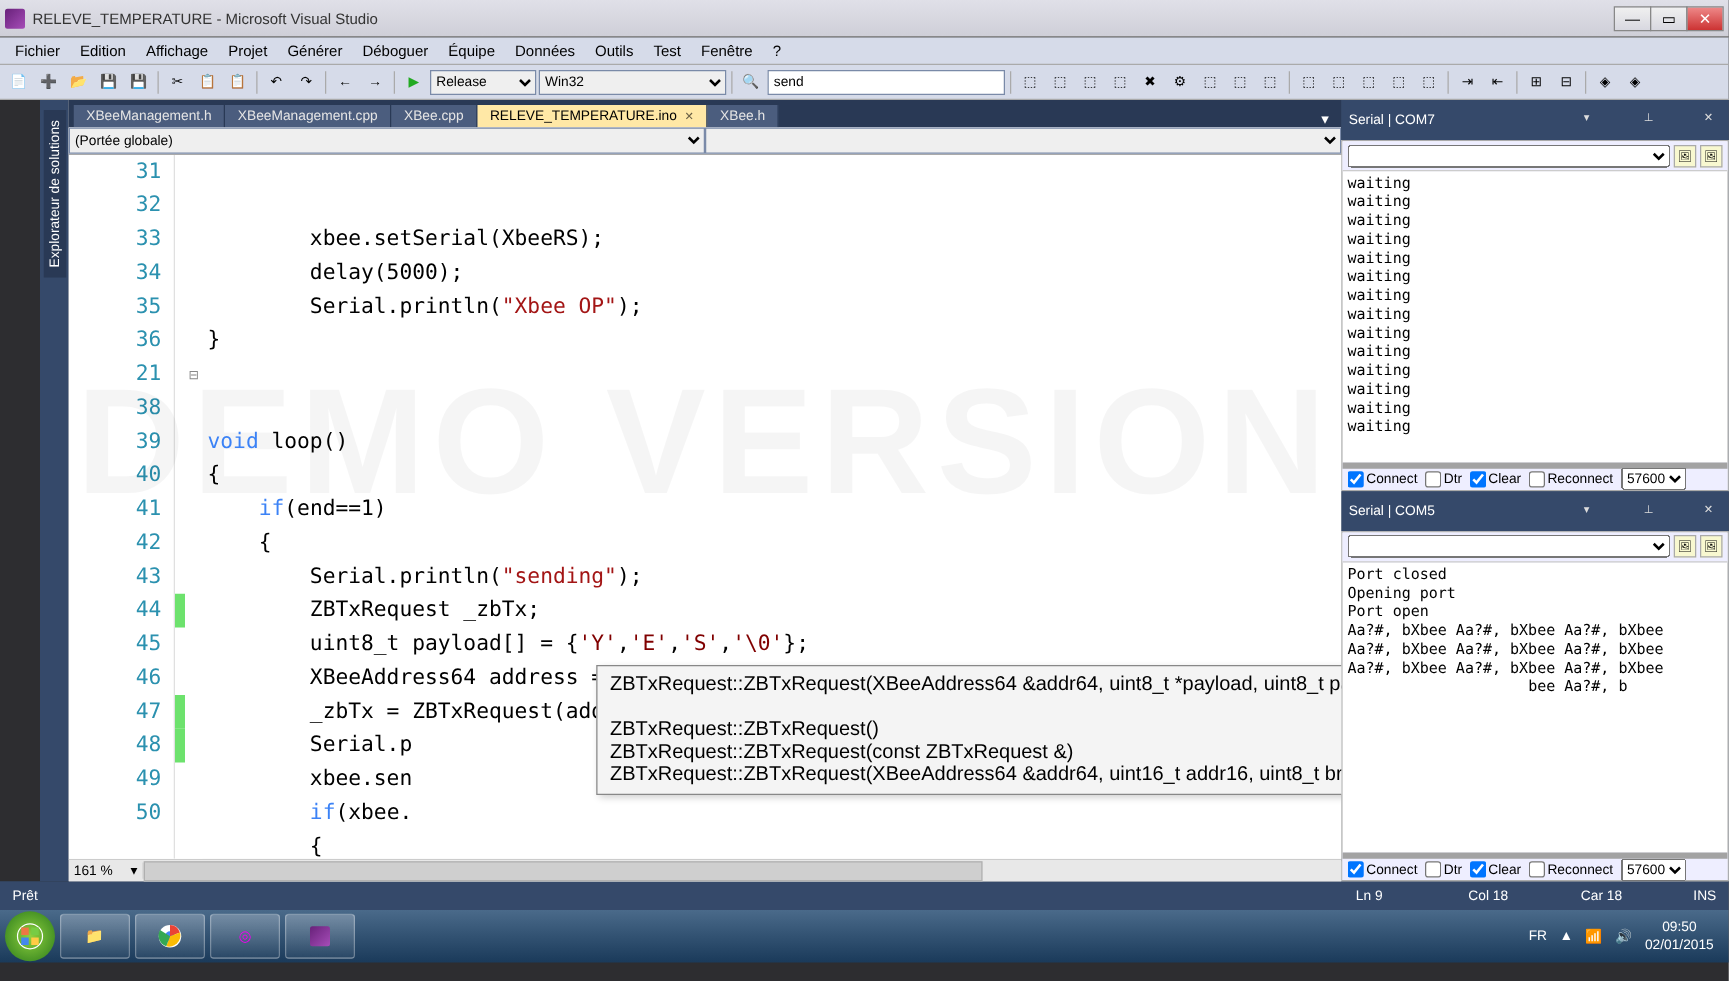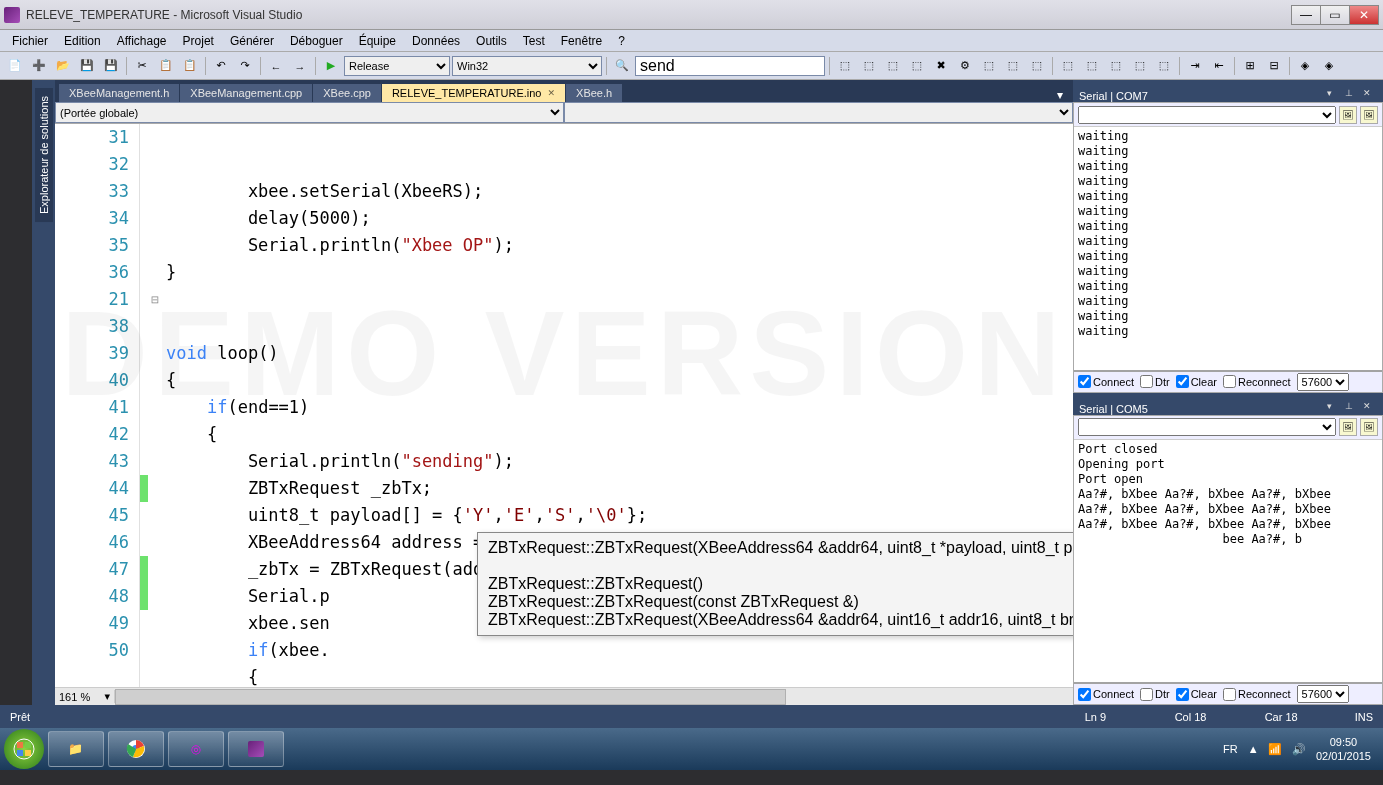--- a/index.html
+++ b/index.html
@@ -9,21 +9,21 @@
 .titlebar .title { flex: 1; color: #333; font-size: 12px; }
 .winbtns { display: flex; }
 .winbtns div { width: 30px; height: 20px; display: flex; align-items: center; justify-content: center; font-size: 12px; cursor: pointer; border: 1px solid #888; margin-left: -1px; background: linear-gradient(to bottom, #f0f0f0, #d8d8e0); }
 .winbtns .close { background: linear-gradient(to bottom, #e88, #c33); color: white; }
 .menubar { height: 22px; background: #d6dbe9; display: flex; align-items: center; padding: 0 4px; border-bottom: 1px solid #aaa; }
 .menubar span { padding: 2px 8px; cursor: pointer; }
 .toolbar { height: 28px; background: #d6dbe9; display: flex; align-items: center; padding: 0 4px; gap: 2px; border-bottom: 1px solid #aaa; overflow: hidden; }
 .toolbar .tbtn { width: 22px; height: 22px; display: flex; align-items: center; justify-content: center; cursor: pointer; border-radius: 2px; font-size: 11px; }
 .toolbar .sep { width: 1px; height: 18px; background: #aaa; margin: 0 2px; }
 .toolbar select { height: 20px; font-size: 11px; border: 1px solid #7a8aa8; }
-.toolbar input.findbox { height: 20px; width: 190px; font-size: 16px; border: 1px solid #7a8aa8; padding: 0 4px; }
+.toolbar input.findbox { height: 20px; width: 190px; font-size: 11px; border: 1px solid #7a8aa8; padding: 0 4px; }
 
 .main { display: flex; height: 625px; margin-left: 32px; }
 .sidebar { width: 23px; background: #35496a; color: white; writing-mode: vertical-rl; text-orientation: mixed; display: flex; align-items: center; justify-content: flex-start; padding-top: 8px; font-size: 11px; }
 .sidebar .tab { background: #293955; padding: 8px 3px; cursor: pointer; transform: rotate(180deg); }
 
 .center { flex: 1; display: flex; flex-direction: column; background: #fff; }
 .doctabs { height: 22px; background: #293955; display: flex; align-items: flex-end; padding: 0 4px; gap: 0; }
 .doctabs .tab { padding: 3px 10px; background: #4b5d7e; color: #e5e5e5; font-size: 11px; border-right: 1px solid #293955; cursor: pointer; display: flex; align-items: center; gap: 6px; }
 .doctabs .tab.active { background: #ffe8a6; color: #000; }
 .doctabs .tab .x { font-size: 9px; opacity: .6; }
@@ -43,29 +43,29 @@
 .code .str { color: #a31515; }
 .code .chr { color: #800000; }
 .watermark { position: absolute; top: 160px; left: 0; right: 0; font-size: 120px; font-weight: bold; color: rgba(0,0,0,0.04); pointer-events: none; text-align: center; letter-spacing: 6px; }
 .tooltip { position: absolute; left: 315px; top: 408px; background: #f4f4f4; border: 1px solid #888; padding: 6px 10px; font-family: "Segoe UI", sans-serif; font-size: 16px; line-height: 18px; box-shadow: 2px 2px 6px rgba(0,0,0,0.2); z-index: 10; }
 .hscroll { height: 18px; background: #e8e8e8; display: flex; align-items: center; border-top: 1px solid #ccc; }
 .hscroll .zoom { width: 60px; font-size: 11px; padding: 0 4px; border-right: 1px solid #ccc; display:flex; align-items:center; }
 .hscroll .track { flex: 1; height: 16px; background: #e8e8e8; position: relative; }
 .hscroll .thumb { position: absolute; left: 0; width: 70%; height: 100%; background: #cfcfcf; border: 1px solid #b0b0b0; }
 
 .right { width: 310px; display: flex; flex-direction: column; background: #293955; }
-.panel-header { height: 22px; background: #35496a; color: #fff; display: flex; align-items: flex-end; padding: 0 6px; font-size: 11px; }
+.panel-header { height: 32px; background: #35496a; color: #fff; display: flex; align-items: center; padding: 0 6px; font-size: 11px; gap: 30px; }
 .panel-header .sp { flex: 1; }
 .panel-header .pbtn { width: 14px; height: 14px; margin-left: 4px; cursor: pointer; font-size: 9px; color: #ddd; }
 .panel-body { flex: 1; background: #fff; display: flex; flex-direction: column; border: 1px solid #aaa; }
 .panel-toolbar { height: 24px; background: #eef; display: flex; align-items: center; padding: 0 4px; border-bottom: 1px solid #ccc; }
 .panel-toolbar select { flex: 1; height: 18px; font-size: 11px; }
 .panel-toolbar .pic { width: 18px; height: 18px; border: 1px solid #aaa; margin-left: 3px; cursor: pointer; display:flex;align-items:center;justify-content:center;font-size:9px;background:#f8f8d0; }
 .serial-output { flex: 1; font-family: Consolas, monospace; font-size: 12px; line-height: 15px; padding: 2px 4px; overflow: hidden; white-space: pre-wrap; color: #000; }
-.panel-footer { height: 22px; background: #eef; display: flex; align-items: center; padding: 0 4px; gap: 6px; font-size: 11px; border-top: 2px solid #a3a3a3; }
+.panel-footer { height: 22px; background: #eef; display: flex; align-items: center; padding: 0 4px; gap: 6px; font-size: 11px; border-top: 5px solid #a3a3a3; }
 .panel-footer label { display: flex; align-items: center; gap: 2px; }
 .panel-footer select { width: 52px; height: 18px; font-size: 11px; }
 
 .statusbar { height: 23px; background: #35496a; color: #fff; display: flex; align-items: center; padding: 0 10px; font-size: 11px; }
 .statusbar .sp { flex: 1; }
 .statusbar .cell { width: 90px; }
 
 .taskbar { height: 42px; background: linear-gradient(to bottom, #4a6a8a 0%, #1a3a5a 100%); display: flex; align-items: center; padding: 0 4px; gap: 4px; }
 .taskbar .start { width: 40px; height: 40px; border-radius: 50%; background: radial-gradient(circle, #8fd13f, #2a7a1a); display: flex; align-items: center; justify-content: center; }
 .taskbar .task { width: 56px; height: 36px; background: linear-gradient(to bottom, rgba(255,255,255,0.25), rgba(255,255,255,0.05)); border: 1px solid rgba(255,255,255,0.3); border-radius: 3px; display: flex; align-items: center; justify-content: center; cursor: pointer; }
@@ -111,21 +111,21 @@
   <div class="tbtn">📋</div>
   <div class="tbtn">📋</div>
   <div class="sep"></div>
   <div class="tbtn">↶</div>
   <div class="tbtn">↷</div>
   <div class="sep"></div>
   <div class="tbtn">←</div>
   <div class="tbtn">→</div>
   <div class="sep"></div>
   <div class="tbtn" style="color:#2a2">▶</div>
-  <select style="width:106px"><option>Release</option></select>
+  <select style="width:85px"><option>Release</option></select>
   <select style="width:150px"><option>Win32</option></select>
   <div class="sep"></div>
   <div class="tbtn">🔍</div>
   <input class="findbox" value="send" style="">
   <div class="sep"></div>
   <div class="tbtn">⬚</div>
   <div class="tbtn">⬚</div>
   <div class="tbtn">⬚</div>
   <div class="tbtn">⬚</div>
   <div class="tbtn">✖</div>

